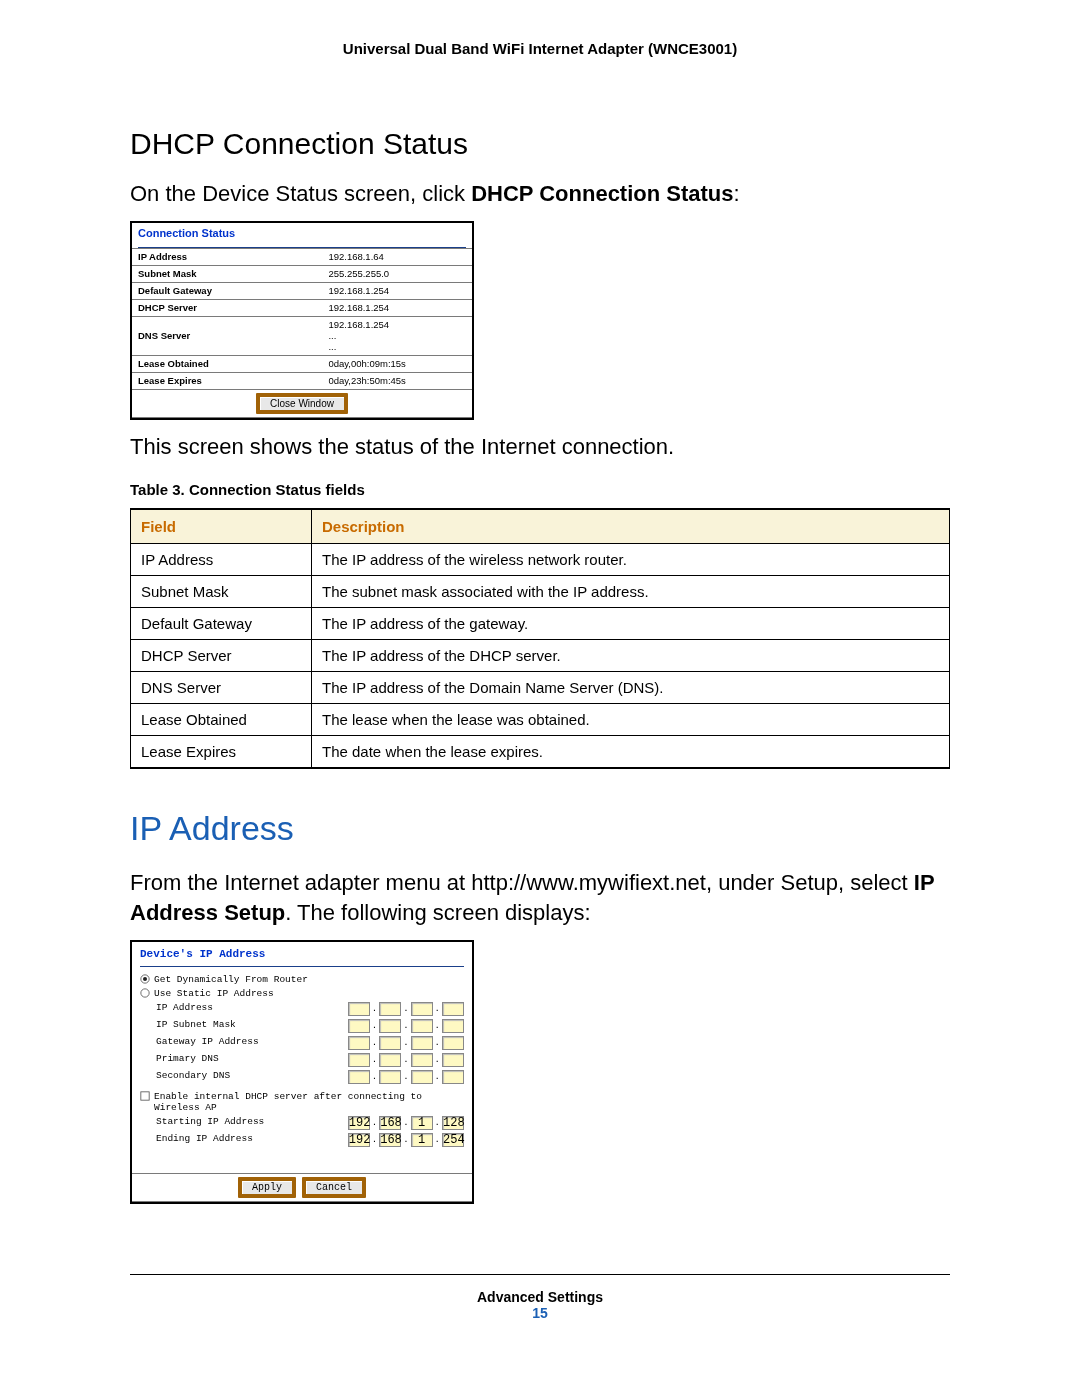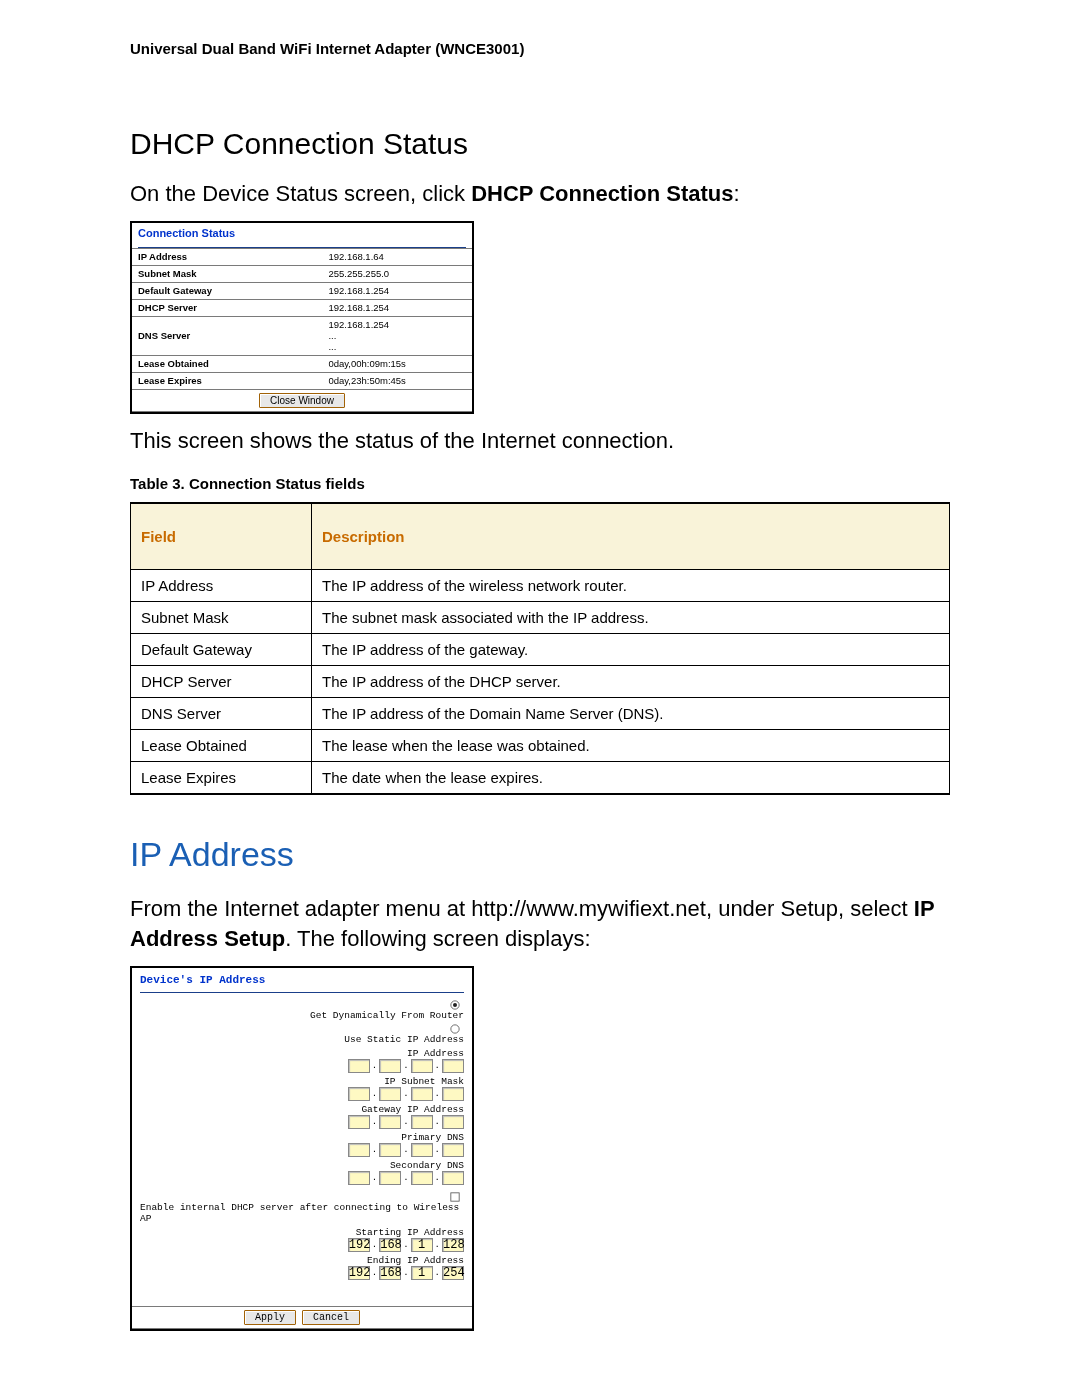--- a/index.html
+++ b/index.html
@@ -9,21 +9,21 @@
     background: #fff;
     width: 1080px;
   }
   .page {
     width: 1080px;
     padding: 40px 130px 30px 130px;
     box-sizing: border-box;
     position: relative;
   }
   .doc-header {
-    text-align: left;
+    text-align: center;
     font-size: 15px;
     font-weight: bold;
     margin-bottom: 70px;
   }
   h2.section-heading {
     font-family: Arial, Helvetica, sans-serif;
     font-weight: normal;
     font-size: 30px;
     color: #000;
     margin: 0 0 18px 0;
@@ -71,21 +71,21 @@
     text-align: center;
     border-top: 1px solid #7a7a7a;
     border-bottom: 1px solid #7a7a7a;
     padding: 3px 0;
   }
   .win-btn {
     display: inline-block;
     padding: 1px 10px;
     font-size: 10px;
     background: #e8e8e8;
-    border: 1px solid #a16207;
+    border: 4px solid #a16207;
     border-radius: 1px;
     box-shadow: inset 1px 1px 0 #fff;
   }
 
   .table-caption {
     font-size: 15px;
     font-weight: bold;
     margin: 20px 0 10px 0;
   }
 
@@ -93,21 +93,21 @@
   .desc-table {
     width: 100%;
     border-collapse: collapse;
     font-size: 15px;
   }
   .desc-table th {
     background: #f9f3d9;
     color: #c86b00;
     text-align: left;
     font-weight: bold;
-    padding: 24px 10px;
+    padding: 8px 10px;
     border: 1px solid #000;
     border-top: 2px solid #000;
   }
   .desc-table th:first-child { width: 160px; }
   .desc-table td {
     border: 1px solid #000;
     padding: 7px 10px;
   }
   .desc-table tr:last-child td { border-bottom: 2px solid #000; }
 
@@ -126,24 +126,23 @@
     font-weight: bold;
     font-size: 11px;
     padding-bottom: 6px;
   }
   .ip-hr {
     border-top: 1px solid #1a3f8a;
     margin-bottom: 6px;
   }
   .ip-row {
     display: flex;
-    align-items: flex-end;
+    align-items: flex-start;
     font-size: 9.5px;
     padding: 1.5px 0;
-    flex-direction: column;
   }
   .ip-row .radio, .ip-row .chk {
     width: 10px; height: 10px; margin-right: 4px; flex-shrink:0;
   }
   .ip-row .indent { width: 16px; flex-shrink:0; }
   .ip-row .lbl { flex: 1; }
   .ip-inputs { display: flex; align-items: center; }
   .ip-oct {
     width: 20px;
     height: 12px;
@@ -171,21 +170,20 @@
     text-align: center;
     font-size: 14px;
     font-weight: bold;
     margin-top: 14px;
   }
   .page-num {
     text-align: center;
     font-size: 14px;
     font-weight: bold;
     color: #1a5fb4;
-    margin-top: 6px;
   }
 </style>
 </head>
 <body>
 
 <div class="page">
 
   <div class="doc-header">Universal Dual Band WiFi Internet Adapter (WNCE3001)</div>
 
   <h2 class="section-heading">DHCP Connection Status</h2>

